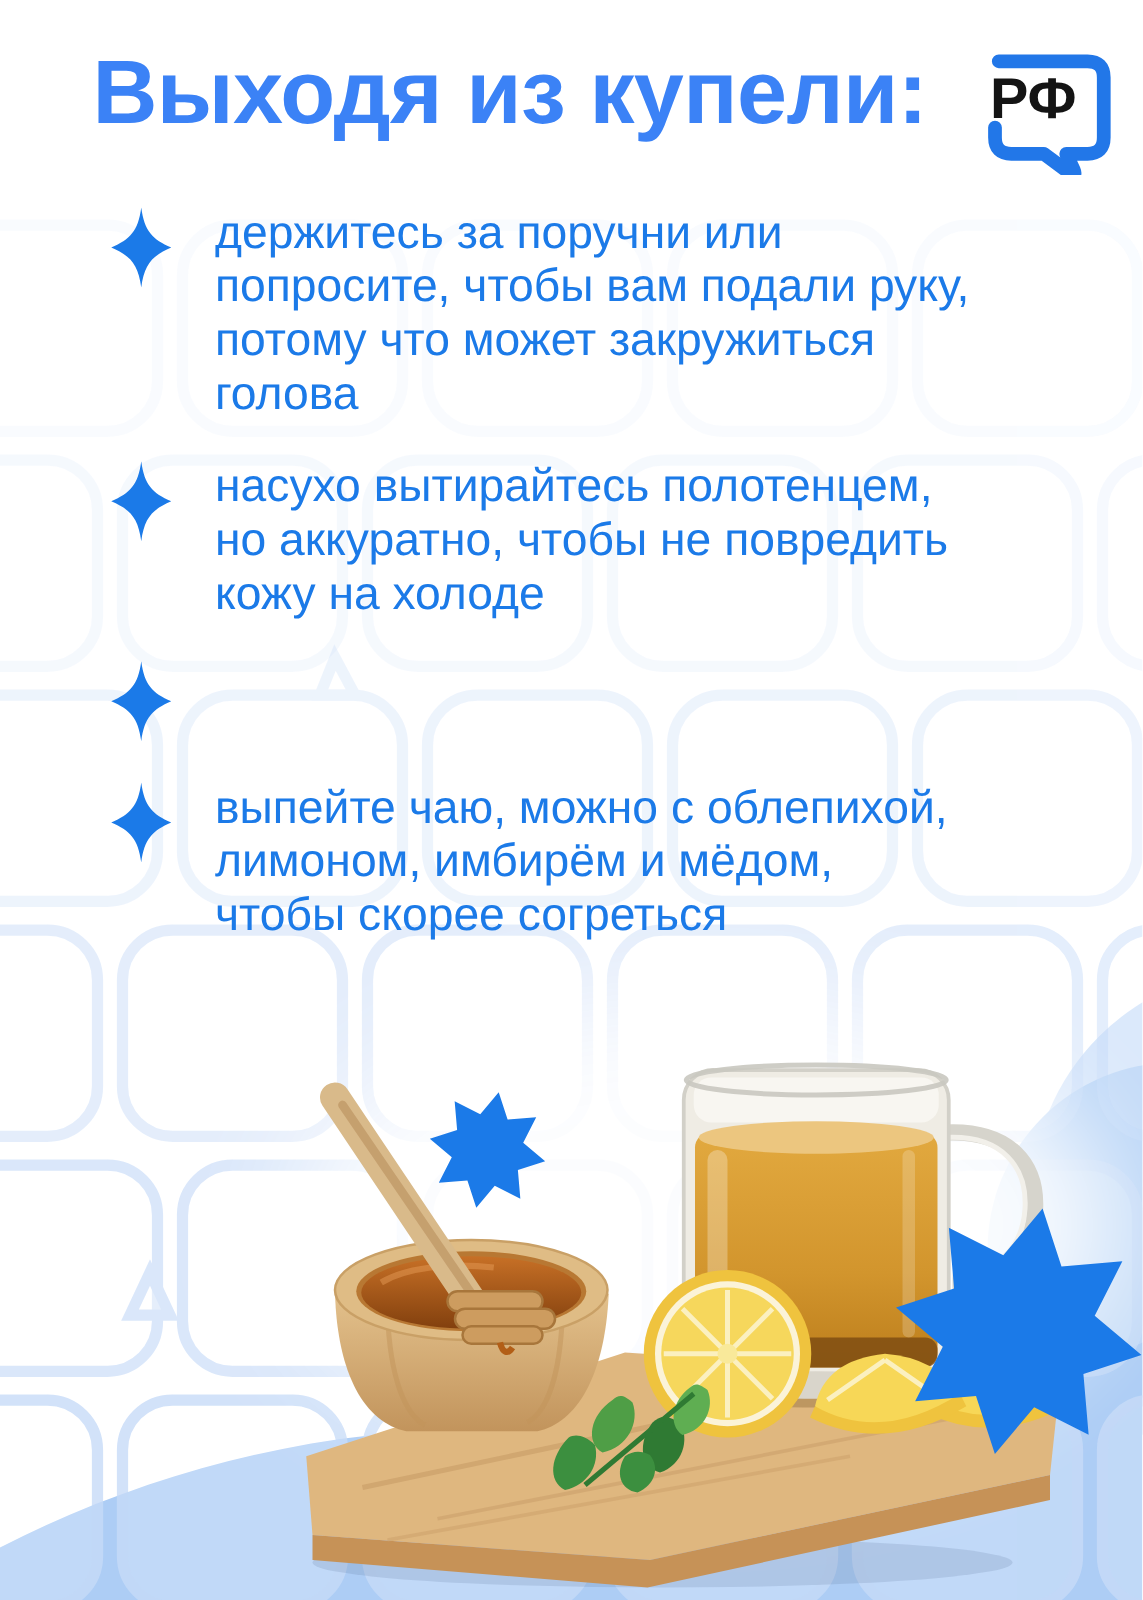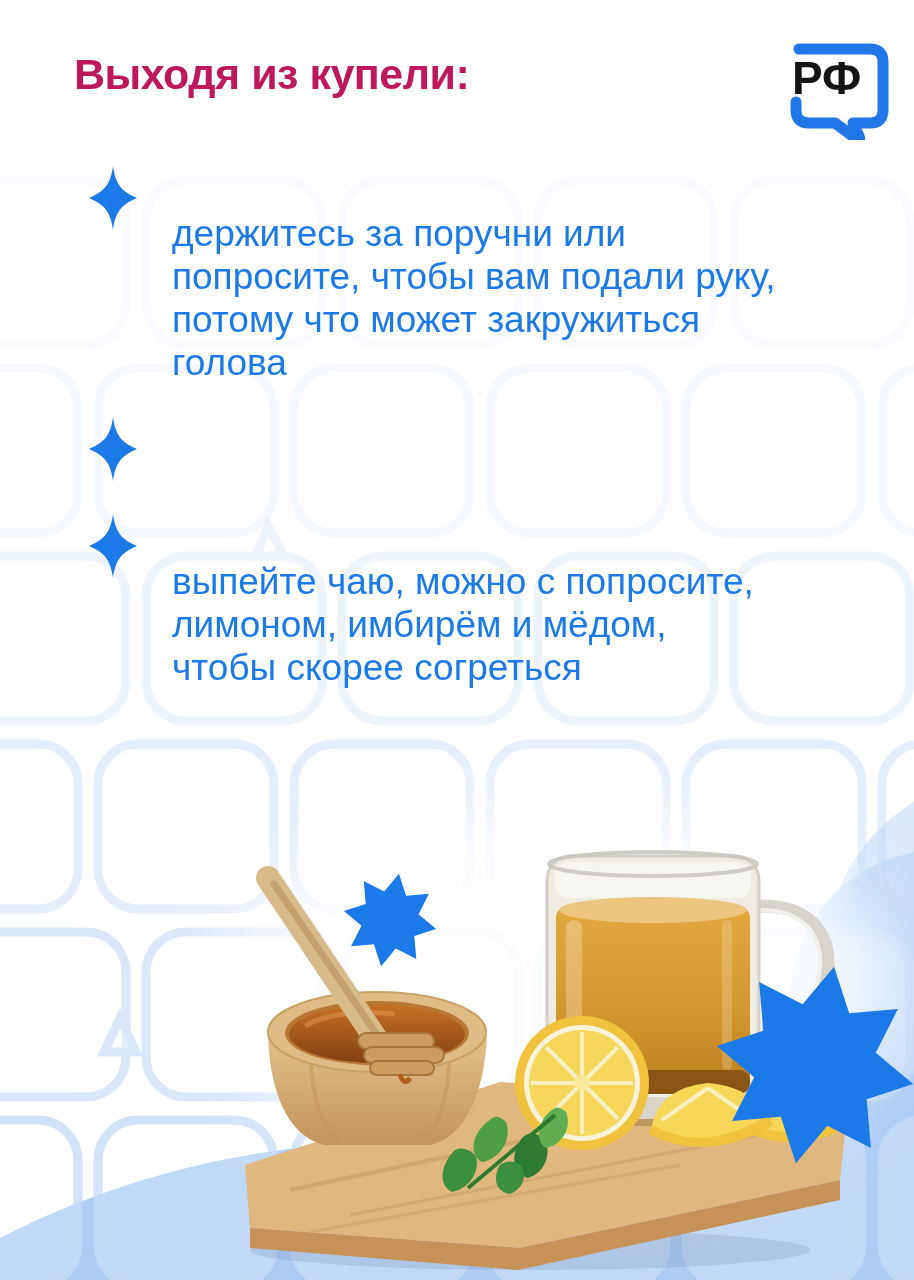--- a/index.html
+++ b/index.html
@@ -6,33 +6,33 @@
   .poster {
     position:relative; width:914px; height:1280px; overflow:hidden;
     background:#ffffff; font-family:"Liberation Sans", sans-serif;
   }
   .bg-layer { position:absolute; left:0; top:0; z-index:1; }
   .small-star { position:absolute; left:330px; top:860px; z-index:2; }
   .photo { position:absolute; left:200px; top:820px; z-index:3; }
   .big-star { position:absolute; left:700px; top:950px; z-index:4; }
 
   .page-title {
-    position:absolute; left:74px; top:50px; z-index:5;
-    font-size:43px; font-weight:bold; color:#be185d; letter-spacing:-0.5px;
+    position:absolute; left:74px; top:33px; z-index:5;
+    font-size:72px; font-weight:bold; color:#3b82f6; letter-spacing:-0.5px;
   }
   .rf-logo { position:absolute; left:786px; top:38px; width:106px; height:102px; z-index:5; }
 
   .bullets {
     position:absolute; left:88px; top:164px; width:760px; z-index:5;
     display:flex; flex-direction:column; gap:31px;
   }
   .bullet { display:flex; gap:34px; align-items:flex-start; }
   .sparkle { width:50px; height:64px; flex:0 0 auto; margin-top:2px; }
   .bullet-text {
-    font-size:37px; line-height:43px; color:#1B7AE8; white-space:pre-line;margin-top:48px;
+    font-size:37px; line-height:43px; color:#1B7AE8; white-space:pre-line;
   }
 </style>
 </head>
 <body>
 
 <div class="poster">
 
   <svg class="bg-layer" width="914" height="1280" viewBox="0 0 914 1280">
     <defs>
       <filter id="soft" x="-50%" y="-50%" width="200%" height="200%">
@@ -210,24 +210,32 @@
         </svg>
       <div class="bullet-text">держитесь за поручни или
 попросите, чтобы вам подали руку,
 потому что может закружиться
 голова</div>
     </div>
     <div class="bullet">
       <svg class="sparkle" viewBox="0 0 48 64">
           <path fill="#1B7AE8" d="M24 0 C26.5 19 33 25.5 48 32 C33 38.5 26.5 45 24 64 C21.5 45 15 38.5 0 32 C15 25.5 21.5 19 24 0 Z"></path>
         </svg>
-    </div>
-    <div class="bullet">
-      <svg class="sparkle" viewBox="0 0 48 64">
-          <path fill="#1B7AE8" d="M24 0 C26.5 19 33 25.5 48 32 C33 38.5 26.5 45 24 64 C21.5 45 15 38.5 0 32 C15 25.5 21.5 19 24 0 Z"></path>
-        </svg>
-      <div class="bullet-text">выпейте чаю, можно с попросите,
+      <div class="bullet-text">насухо вытирайтесь полотенцем,
+но аккуратно, чтобы не повредить
+кожу на холоде</div>
+    </div>
+    <div class="bullet">
+      <svg class="sparkle" viewBox="0 0 48 64">
+          <path fill="#1B7AE8" d="M24 0 C26.5 19 33 25.5 48 32 C33 38.5 26.5 45 24 64 C21.5 45 15 38.5 0 32 C15 25.5 21.5 19 24 0 Z"></path>
+        </svg>
+    </div>
+    <div class="bullet">
+      <svg class="sparkle" viewBox="0 0 48 64">
+          <path fill="#1B7AE8" d="M24 0 C26.5 19 33 25.5 48 32 C33 38.5 26.5 45 24 64 C21.5 45 15 38.5 0 32 C15 25.5 21.5 19 24 0 Z"></path>
+        </svg>
+      <div class="bullet-text">выпейте чаю, можно с облепихой,
 лимоном, имбирём и мёдом,
 чтобы скорее согреться</div>
     </div>
   </div>
 
 </div>
 
 </body></html>

